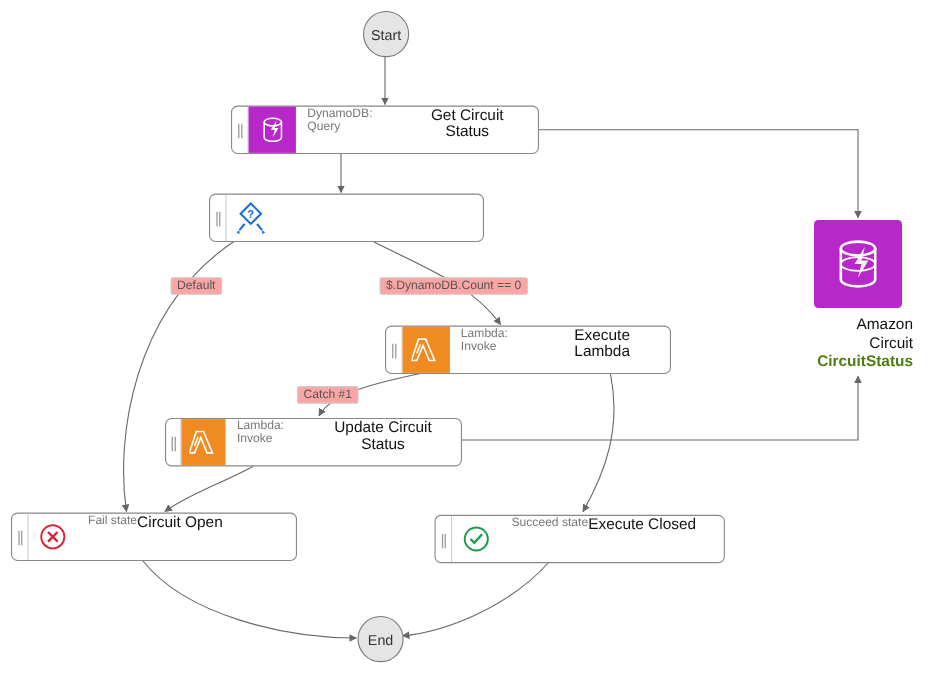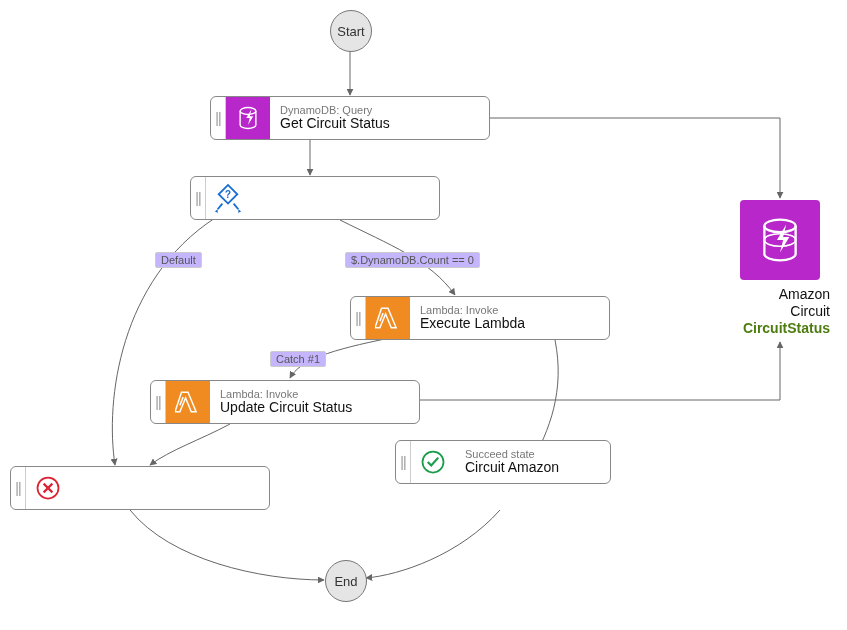--- a/index.html
+++ b/index.html
@@ -32,21 +32,21 @@
   }
   .node .grip::before { content: "||"; letter-spacing: -1px; }
   .node .icon {
     width: 44px;
     display: flex;
     align-items: center;
     justify-content: center;
   }
   .node .txt {
     display: flex;
-    flex-direction: column;
+    flex-direction: row;
     justify-content: center;
     padding: 0 10px;
     line-height: 1.1;
   }
   .node .txt .sub { font-size: 11px; color: #777; }
   .node .txt .main { font-size: 14px; color: #111; text-align: center; }
   .icon-dynamo { background: #b827c9; }
   .icon-lambda { background: #f08b22; }
   .circ {
     position: absolute;
@@ -55,21 +55,21 @@
     border-radius: 50%;
     background: #e5e5e5;
     display: flex;
     align-items: center;
     justify-content: center;
     font-size: 13px;
     color: #333;
   }
   .edge-label {
     position: absolute;
-    background: #c4b5fd;
+    background: #fca5a5;
     border: 1px solid #ccc;
     font-size: 11px;
     color: #555;
     padding: 1px 5px;
     border-radius: 2px;
   }
   svg.edges {
     position: absolute;
     left: 0; top: 0;
     width: 847px; height: 630px;
@@ -184,33 +184,37 @@
 </div>
 
 <div class="node" style="left:10px; top:466px; width:260px;">
   <div class="grip"></div>
   <div class="icon">
     <svg width="28" height="28" viewBox="0 0 32 32">
         <circle cx="16" cy="16" r="12" fill="none" stroke="#d23" stroke-width="2"></circle>
         <path d="M11 11 L21 21 M21 11 L11 21" stroke="#d23" stroke-width="2.5"></path>
       </svg>
   </div>
-</div>
-
-<div class="node" style="left:395px; top:440px; width:216px;">
+  <div class="txt">
+    <span class="sub">Fail state</span>
+    <span class="main">Circuit Open</span>
+  </div>
+</div>
+
+<div class="node" style="left:395px; top:468px; width:264px;">
   <div class="grip"></div>
   <div class="icon">
     <svg width="28" height="28" viewBox="0 0 32 32">
         <circle cx="16" cy="16" r="12" fill="none" stroke="#1a9c4a" stroke-width="2"></circle>
         <path d="M10 16 l4 4 l8 -9" stroke="#1a9c4a" stroke-width="2.5" fill="none"></path>
       </svg>
   </div>
   <div class="txt">
     <span class="sub">Succeed state</span>
-    <span class="main">Circuit Amazon</span>
+    <span class="main">Execute Closed</span>
   </div>
 </div>
 
 <div class="circ" style="left:325px; top:560px;">
   <span>End</span>
 </div>
 
 <div class="edge-label" style="left:155px; top:252px;">Default</div>
 <div class="edge-label" style="left:345px; top:252px;">$.DynamoDB.Count == 0</div>
 <div class="edge-label" style="left:270px; top:351px;">Catch #1</div>

